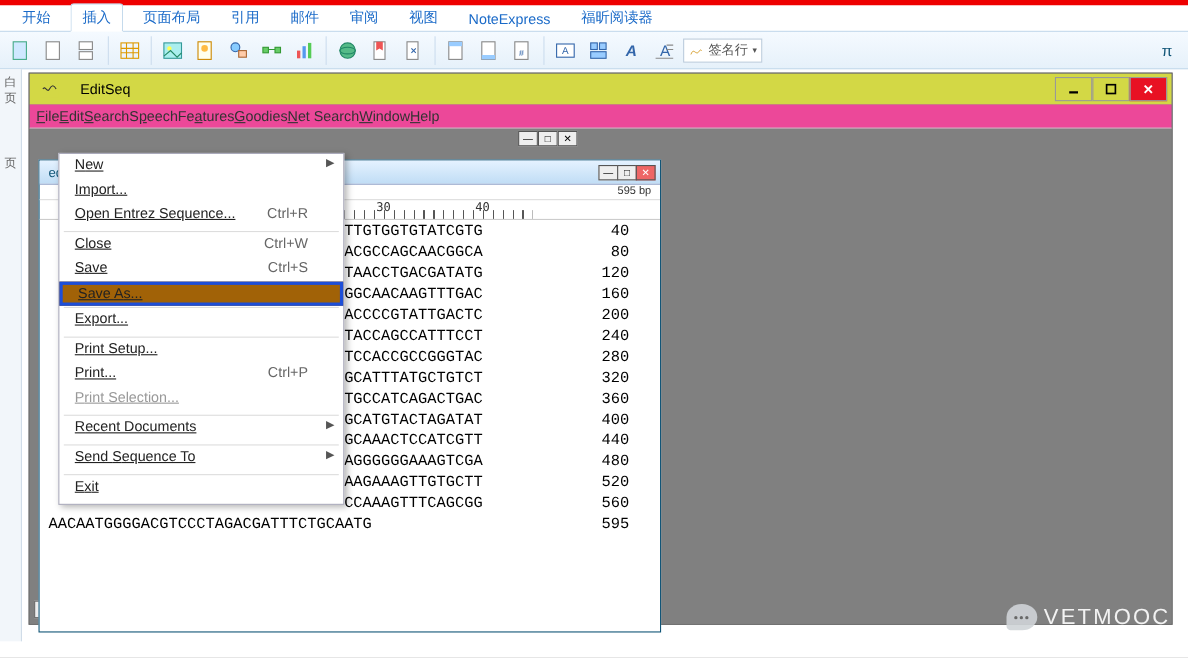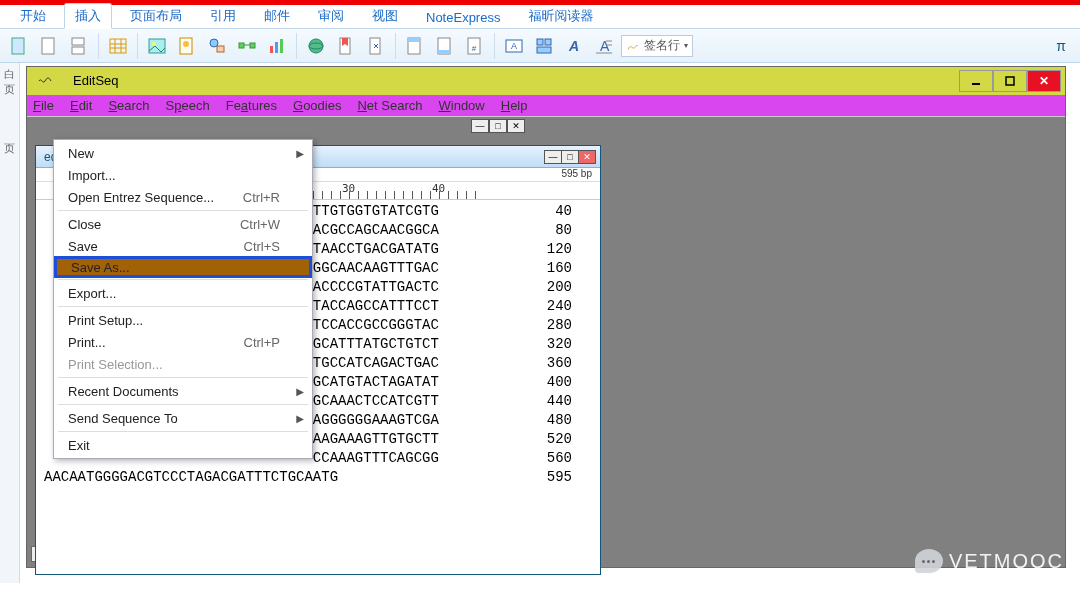--- a/index.html
+++ b/index.html
@@ -15,26 +15,26 @@
 .left-margin { position:absolute; left:0; top:63px; width:20px; height:520px; background:#f2f6fa; border-right:1px solid #d0dce8; font-size:11px; color:#666;}
 .left-margin div{text-align:center; padding-top:4px;}
 .editseq-window { position: absolute; left: 26px; top: 66px; width: 1040px; height: 502px; background: #888; border: 1px solid #666; }
 .editseq-titlebar { height: 28px; background: #d3d845; display: flex; align-items: center; padding: 0 4px; }
 .editseq-title { flex: 1; color: #000; font-size: 13px; padding-left: 6px; display:flex; align-items:flex-start; gap:20px;}
 .win-controls { display: flex; gap:0; }
 .win-btn { width: 34px; height: 22px; display: flex; align-items: center; justify-content: center; cursor: pointer; border:1px solid #999;}
 .win-min { background:#d3d845; }
 .win-max { background:#d3d845; }
 .win-close { background: #e81123; color: #fff; font-weight:bold;}
-.editseq-menubar { height: 22px; background: #d946ef; display: flex; align-items: center; padding: 0 6px; gap: 16px; border-bottom:1px solid #ccc;}
+.editseq-menubar { height: 22px; background: #ec4899; display: flex; align-items: center; padding: 0 6px; border-bottom:1px solid #ccc;}
 .editseq-menubar span { color: #333; font-size: 13px; cursor:pointer;}
 .editseq-menubar .u { text-decoration: underline; }
 .editseq-content { position: relative; height: calc(100% - 50px); background: #808080; }
 .file-menu { position: absolute; left: 26px; top: 22px; width: 260px; background: #fff; border: 1px solid #aab; box-shadow: 2px 2px 6px rgba(0,0,0,0.3); z-index: 30; padding: 2px 0;}
-.file-menu-item { display: flex; align-items: center; height: 22px; padding: 0 26px 0 14px; font-size: 13px; color: #222; cursor: pointer; position:relative;}
+.file-menu-item { display: flex; align-items: flex-start; height: 22px; padding: 0 26px 0 14px; font-size: 13px; color: #222; cursor: pointer; position:relative;text-decoration:underline;}
 .file-menu-item.disabled { color: #999; }
 .file-menu-item.hovered { background: #a16207; border: 3px solid #1d4ed8; margin:-1px 0;}
 .file-menu-item .shortcut { position:absolute; right:32px; color:#666;}
 .file-menu-item .arrow { position:absolute; right:8px; font-size:10px; color:#555;}
 .file-menu-sep { height: 1px; background: #ddd; margin: 2px 4px;}
 .inner-title-mini {position:absolute; top:0px; left:280px; width:218px; height:18px; z-index:20; display:flex; justify-content:flex-end; align-items:center; gap:0;}
 .inner-title-mini .mini-btn{width:18px; height:14px; border:1px solid #555; background:#eee; display:flex; align-items:center; justify-content:center; font-size:9px; cursor:pointer;}
 .seq-window { position: absolute; left: 8px; top: 28px; width: 566px; height: 430px; background: #fff; border: 1px solid #157; z-index: 10; display:flex; flex-direction:column;}
 .seq-titlebar { height: 22px; background: linear-gradient(#e5f2ff,#c0ddf5); display: flex; align-items: center; padding: 0 4px; border-bottom:1px solid #9ac;}
 .seq-title { flex: 1; font-size: 12px; color: #157; padding-left:4px;}

